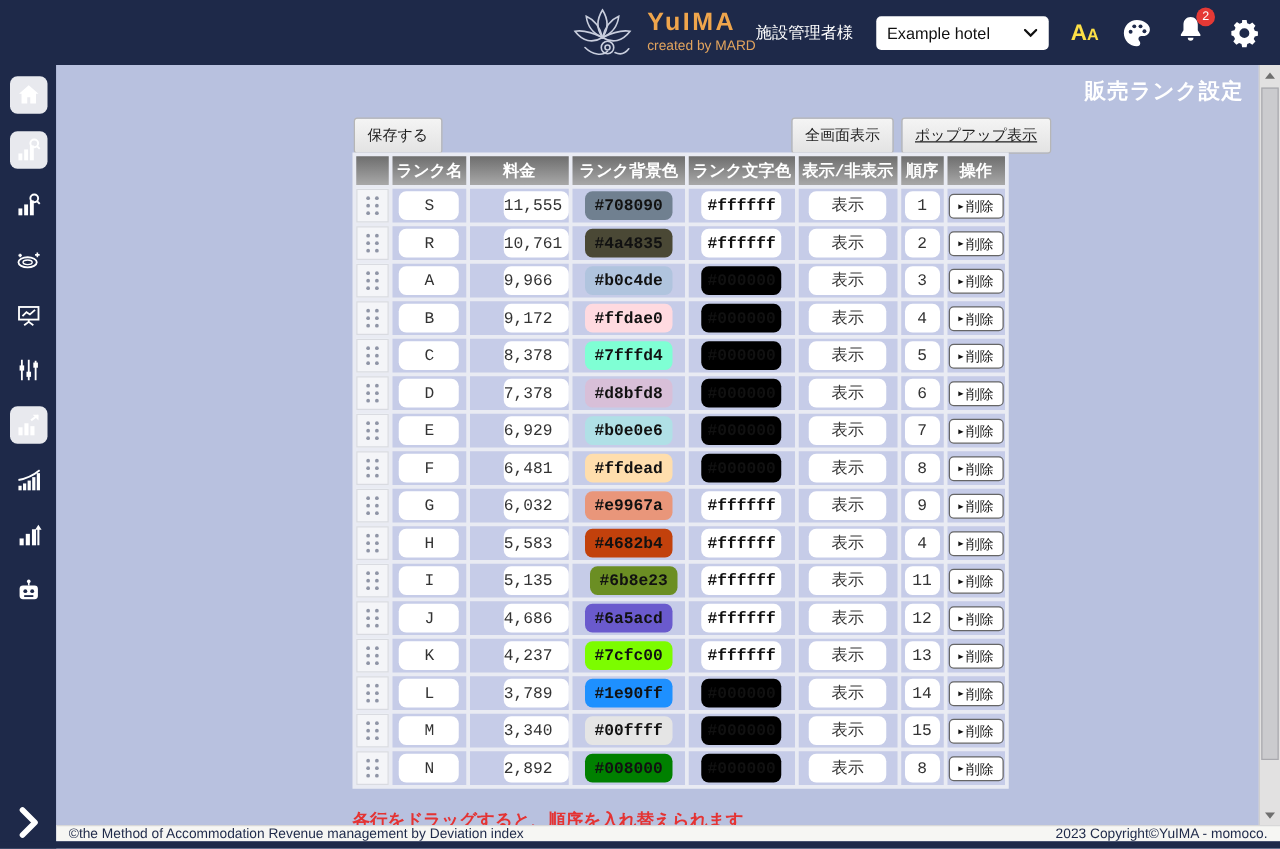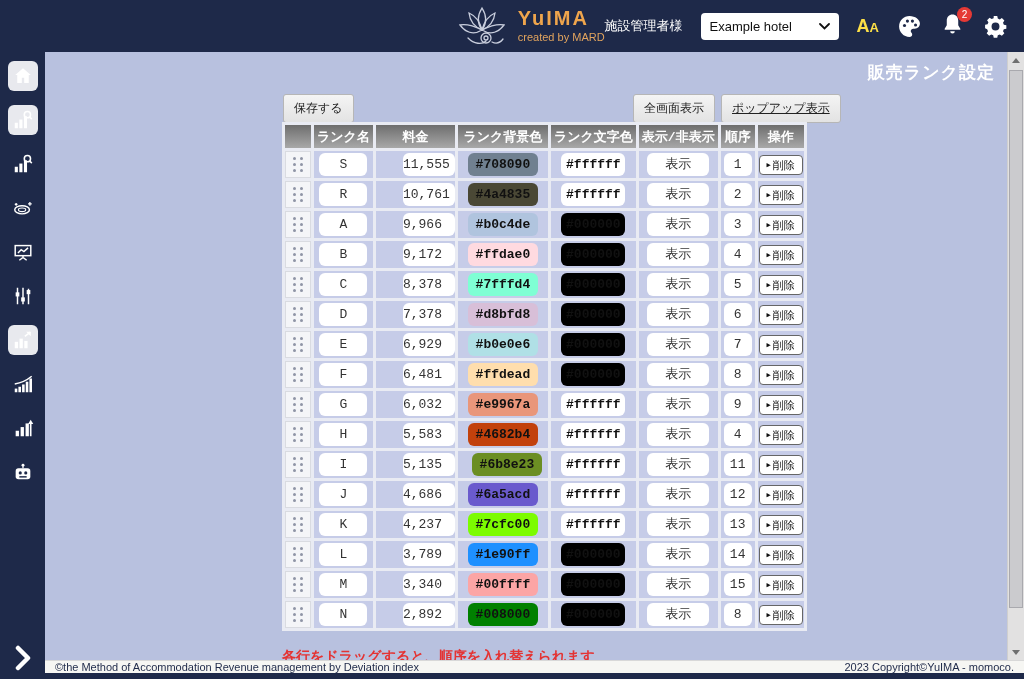--- a/index.html
+++ b/index.html
@@ -744,21 +744,21 @@
                 <i></i>
               </div>
             </td>
             <td>
               <div class="inp rank">M</div>
             </td>
             <td>
               <div class="inp price">3,340</div>
             </td>
             <td>
-              <div class="inp swatch bg" style="background: #fca5a5;">#00ffff</div>
+              <div class="inp swatch bg" style="background: #e5e5e5;">#00ffff</div>
             </td>
             <td>
               <div class="inp swatch fg" style="background: rgb(0, 0, 0);">#000000</div>
             </td>
             <td>
               <div class="inp visible-btn">表示</div>
             </td>
             <td>
               <div class="inp order">15</div>
             </td>

